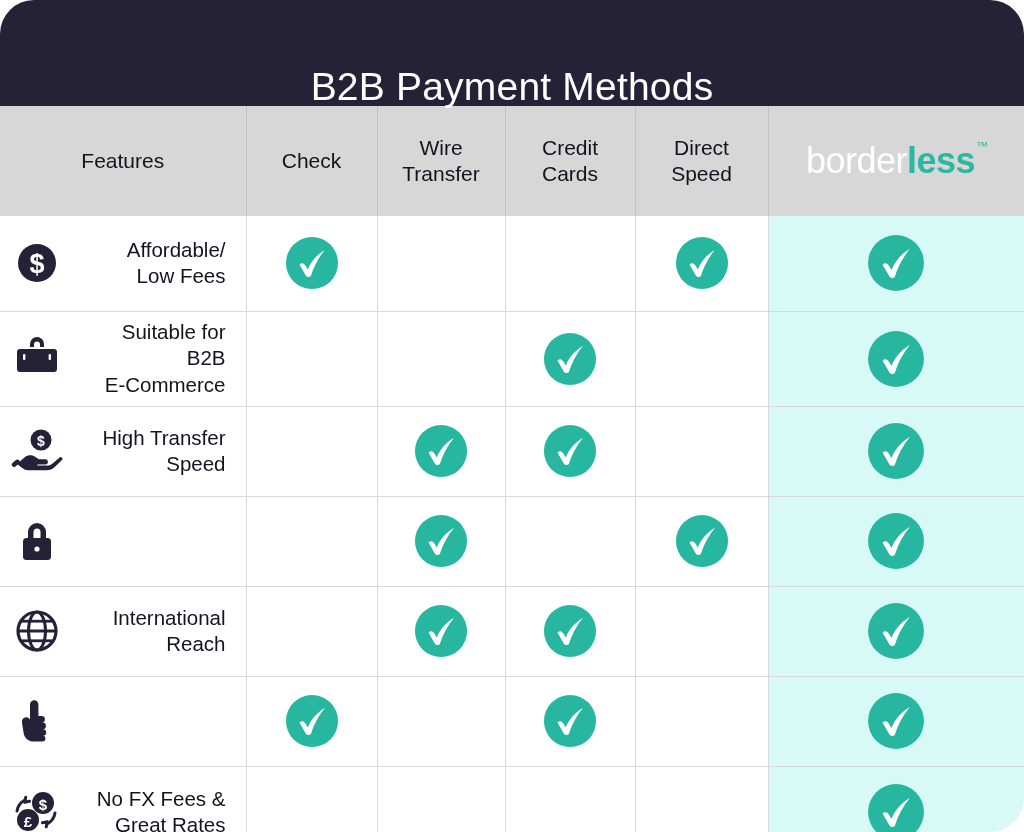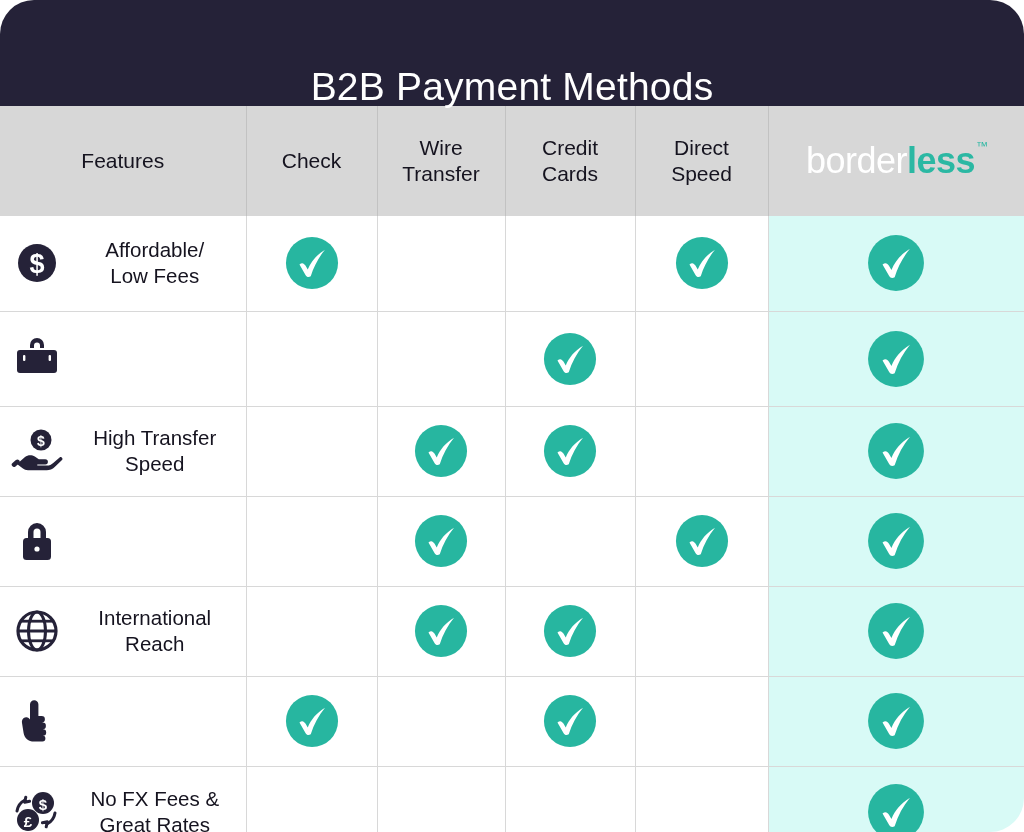--- a/index.html
+++ b/index.html
@@ -110,21 +110,21 @@
   }
   .feature-icon {
     flex: 0 0 74px;
     display: flex;
     align-items: center;
     justify-content: center;
     color: #252238;
   }
   .feature-label {
     flex: 1 1 auto;
-    text-align: center;
+    text-align: right;
     font-size: 20.5px;
     color: #15131f;
     line-height: 1.28;
     padding-right: 6px;
   }
 
   td.mark-cell {
     text-align: center;
   }
   td.brand-col {
@@ -230,20 +230,25 @@
           <td class="feature-cell">
             <div class="feature-inner">
               <span class="feature-icon">
                 <svg width="48" height="42" viewBox="0 0 48 42">
                   <path d="M17 7 a7 7 0 0 1 14 0 v3 h-4 V7.5 a3 3 0 0 0 -6 0 V10 h-4z" fill="#252238"></path>
                   <rect x="4" y="12" width="40" height="23" rx="3" fill="#252238"></rect>
                   <rect x="10" y="17" width="2.4" height="6" rx="1" fill="#ffffff"></rect>
                   <rect x="35.6" y="17" width="2.4" height="6" rx="1" fill="#ffffff"></rect>
                 </svg>
               </span>
+              <div class="feature-label">
+                <div>Suitable for</div>
+                <div>B2B</div>
+                <div>E-Commerce</div>
+              </div>
             </div>
           </td>
           <td class="mark-cell"></td>
           <td class="mark-cell"></td>
           <td class="mark-cell"><span class="check-wrap">
               <svg width="54" height="54" viewBox="0 0 56 56">
                 <circle cx="28" cy="28" r="27" fill="#27b6a0"></circle>
                 <path d="M15 29.5 c2.6 -2.2 4.6 -1.4 6.2 1.2 l2.4 4 C27 26.5 32.6 19.6 41.5 14.2 c-6.6 7.8 -11.6 17.4 -14.8 27.6 -2.2 1.1 -4.2 .8 -5.3 -1.2 z" fill="#ffffff"></path>
               </svg>
             </span></td>

